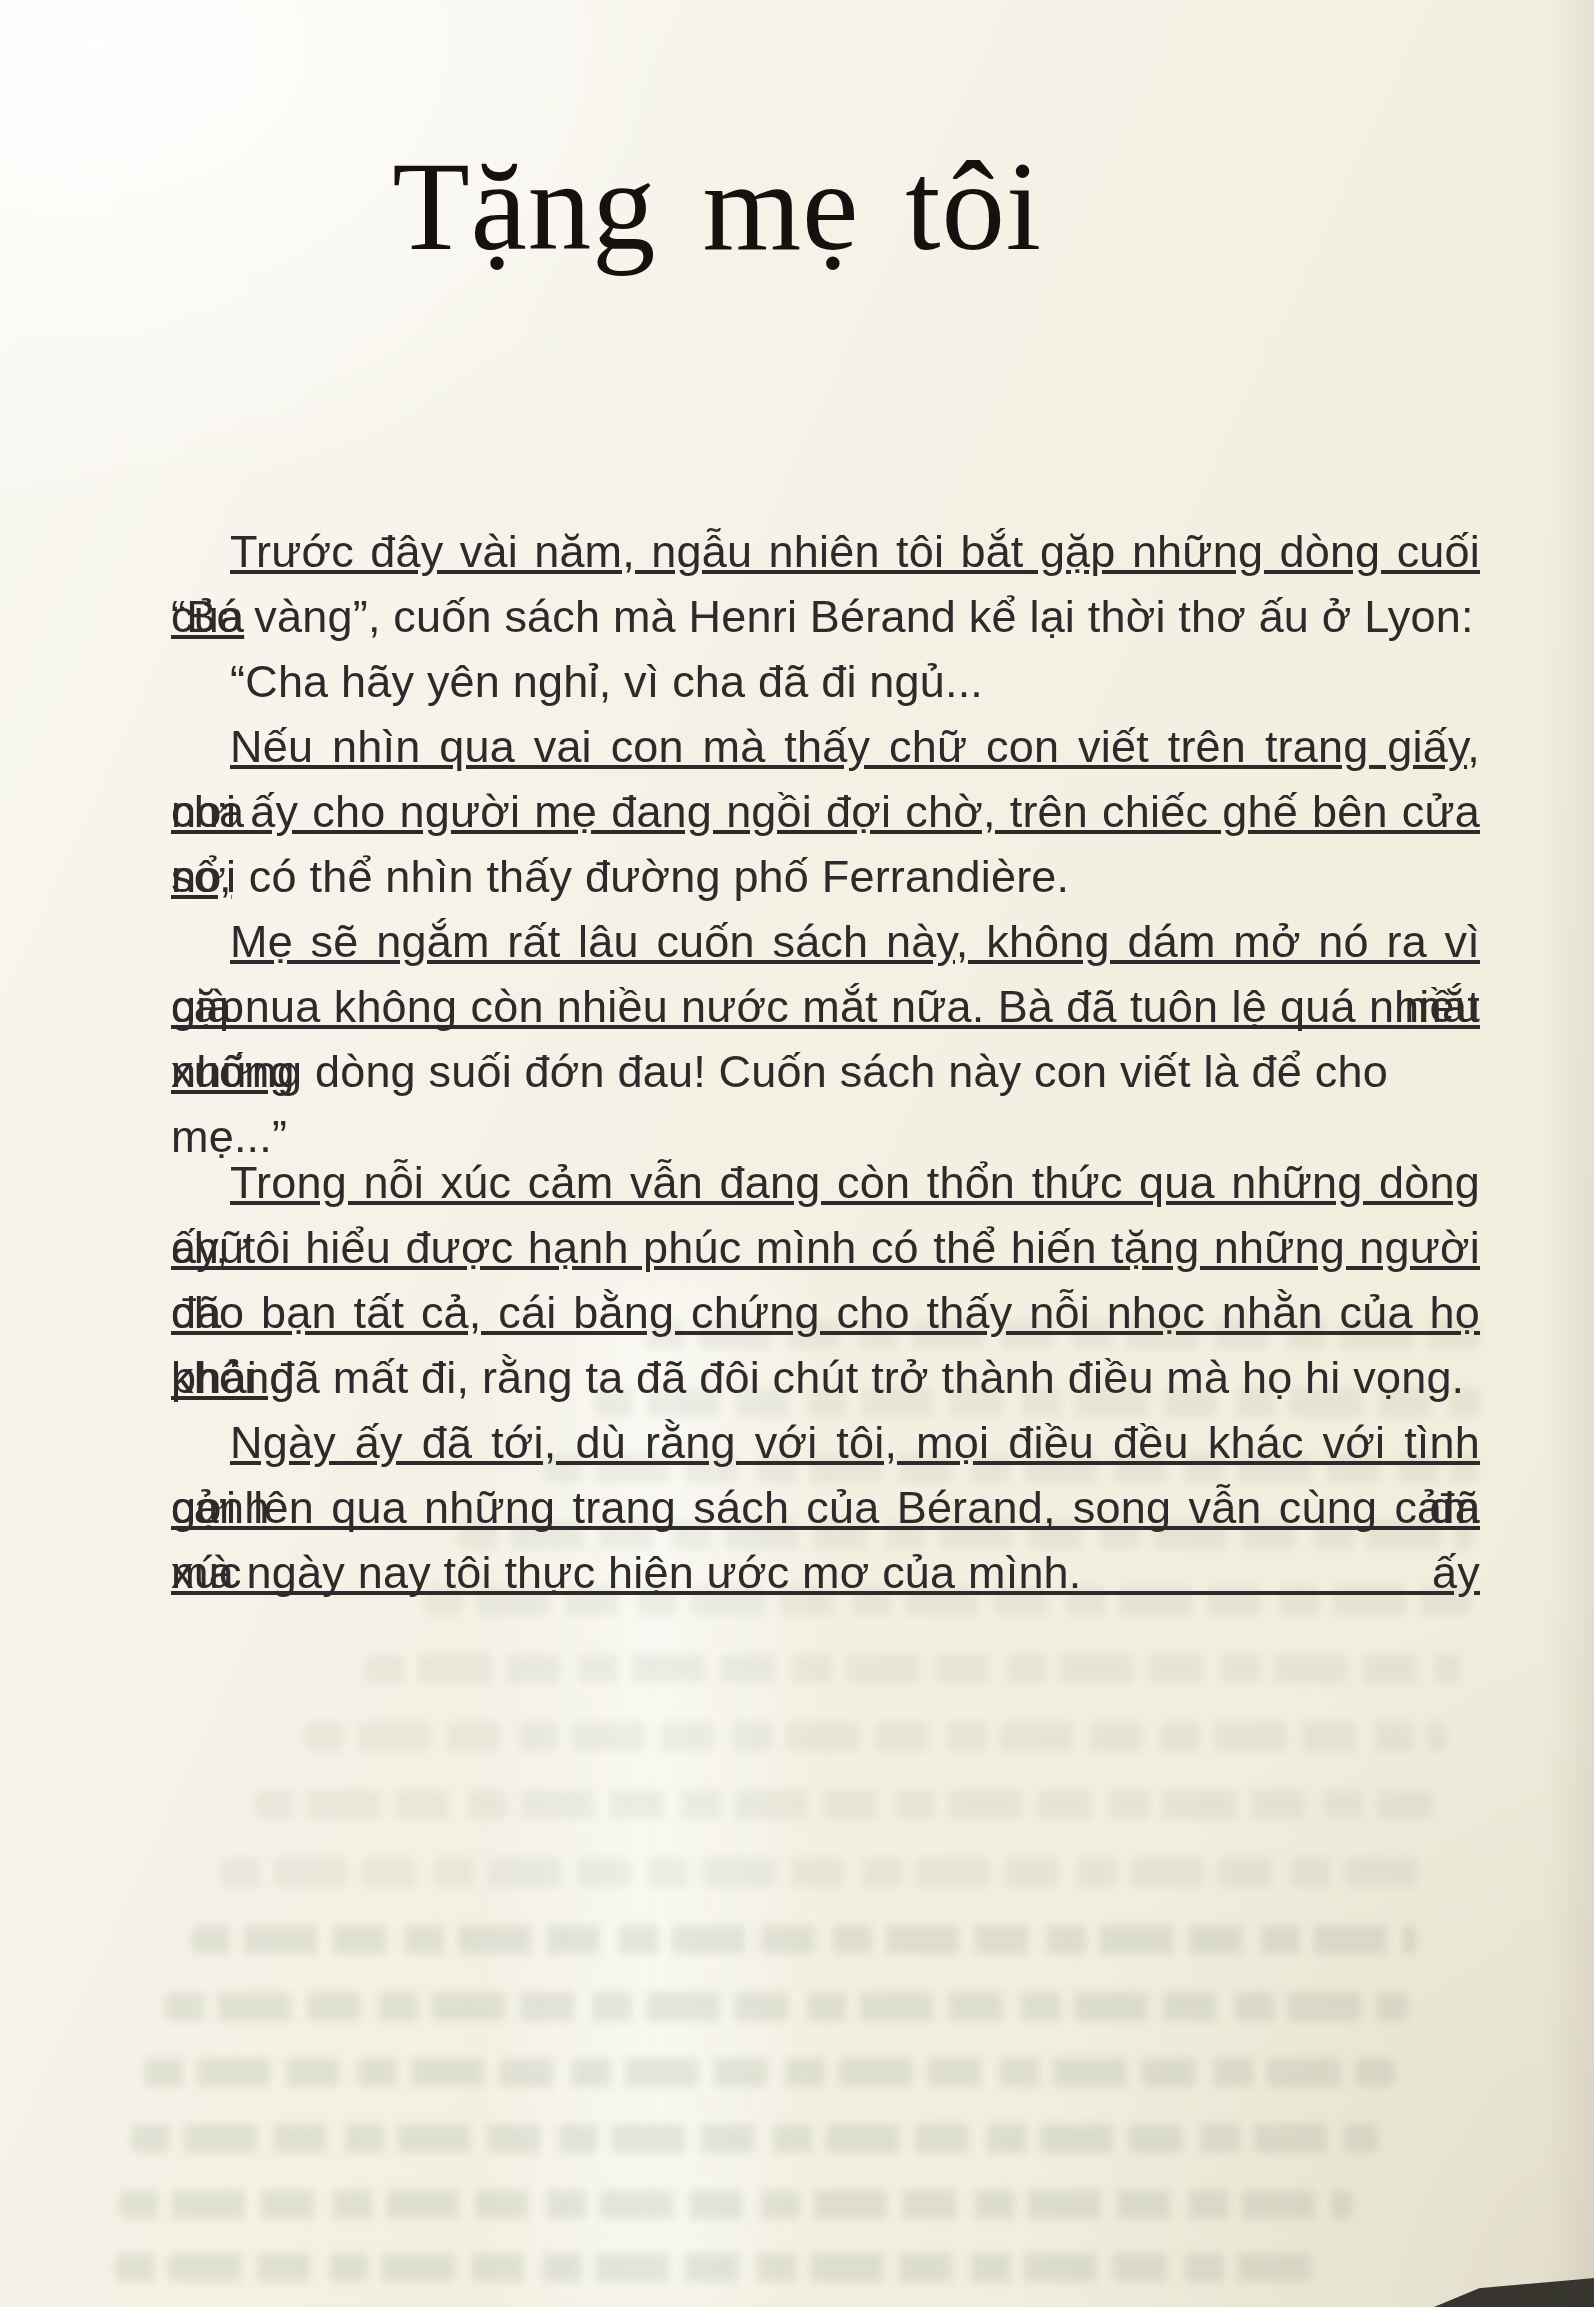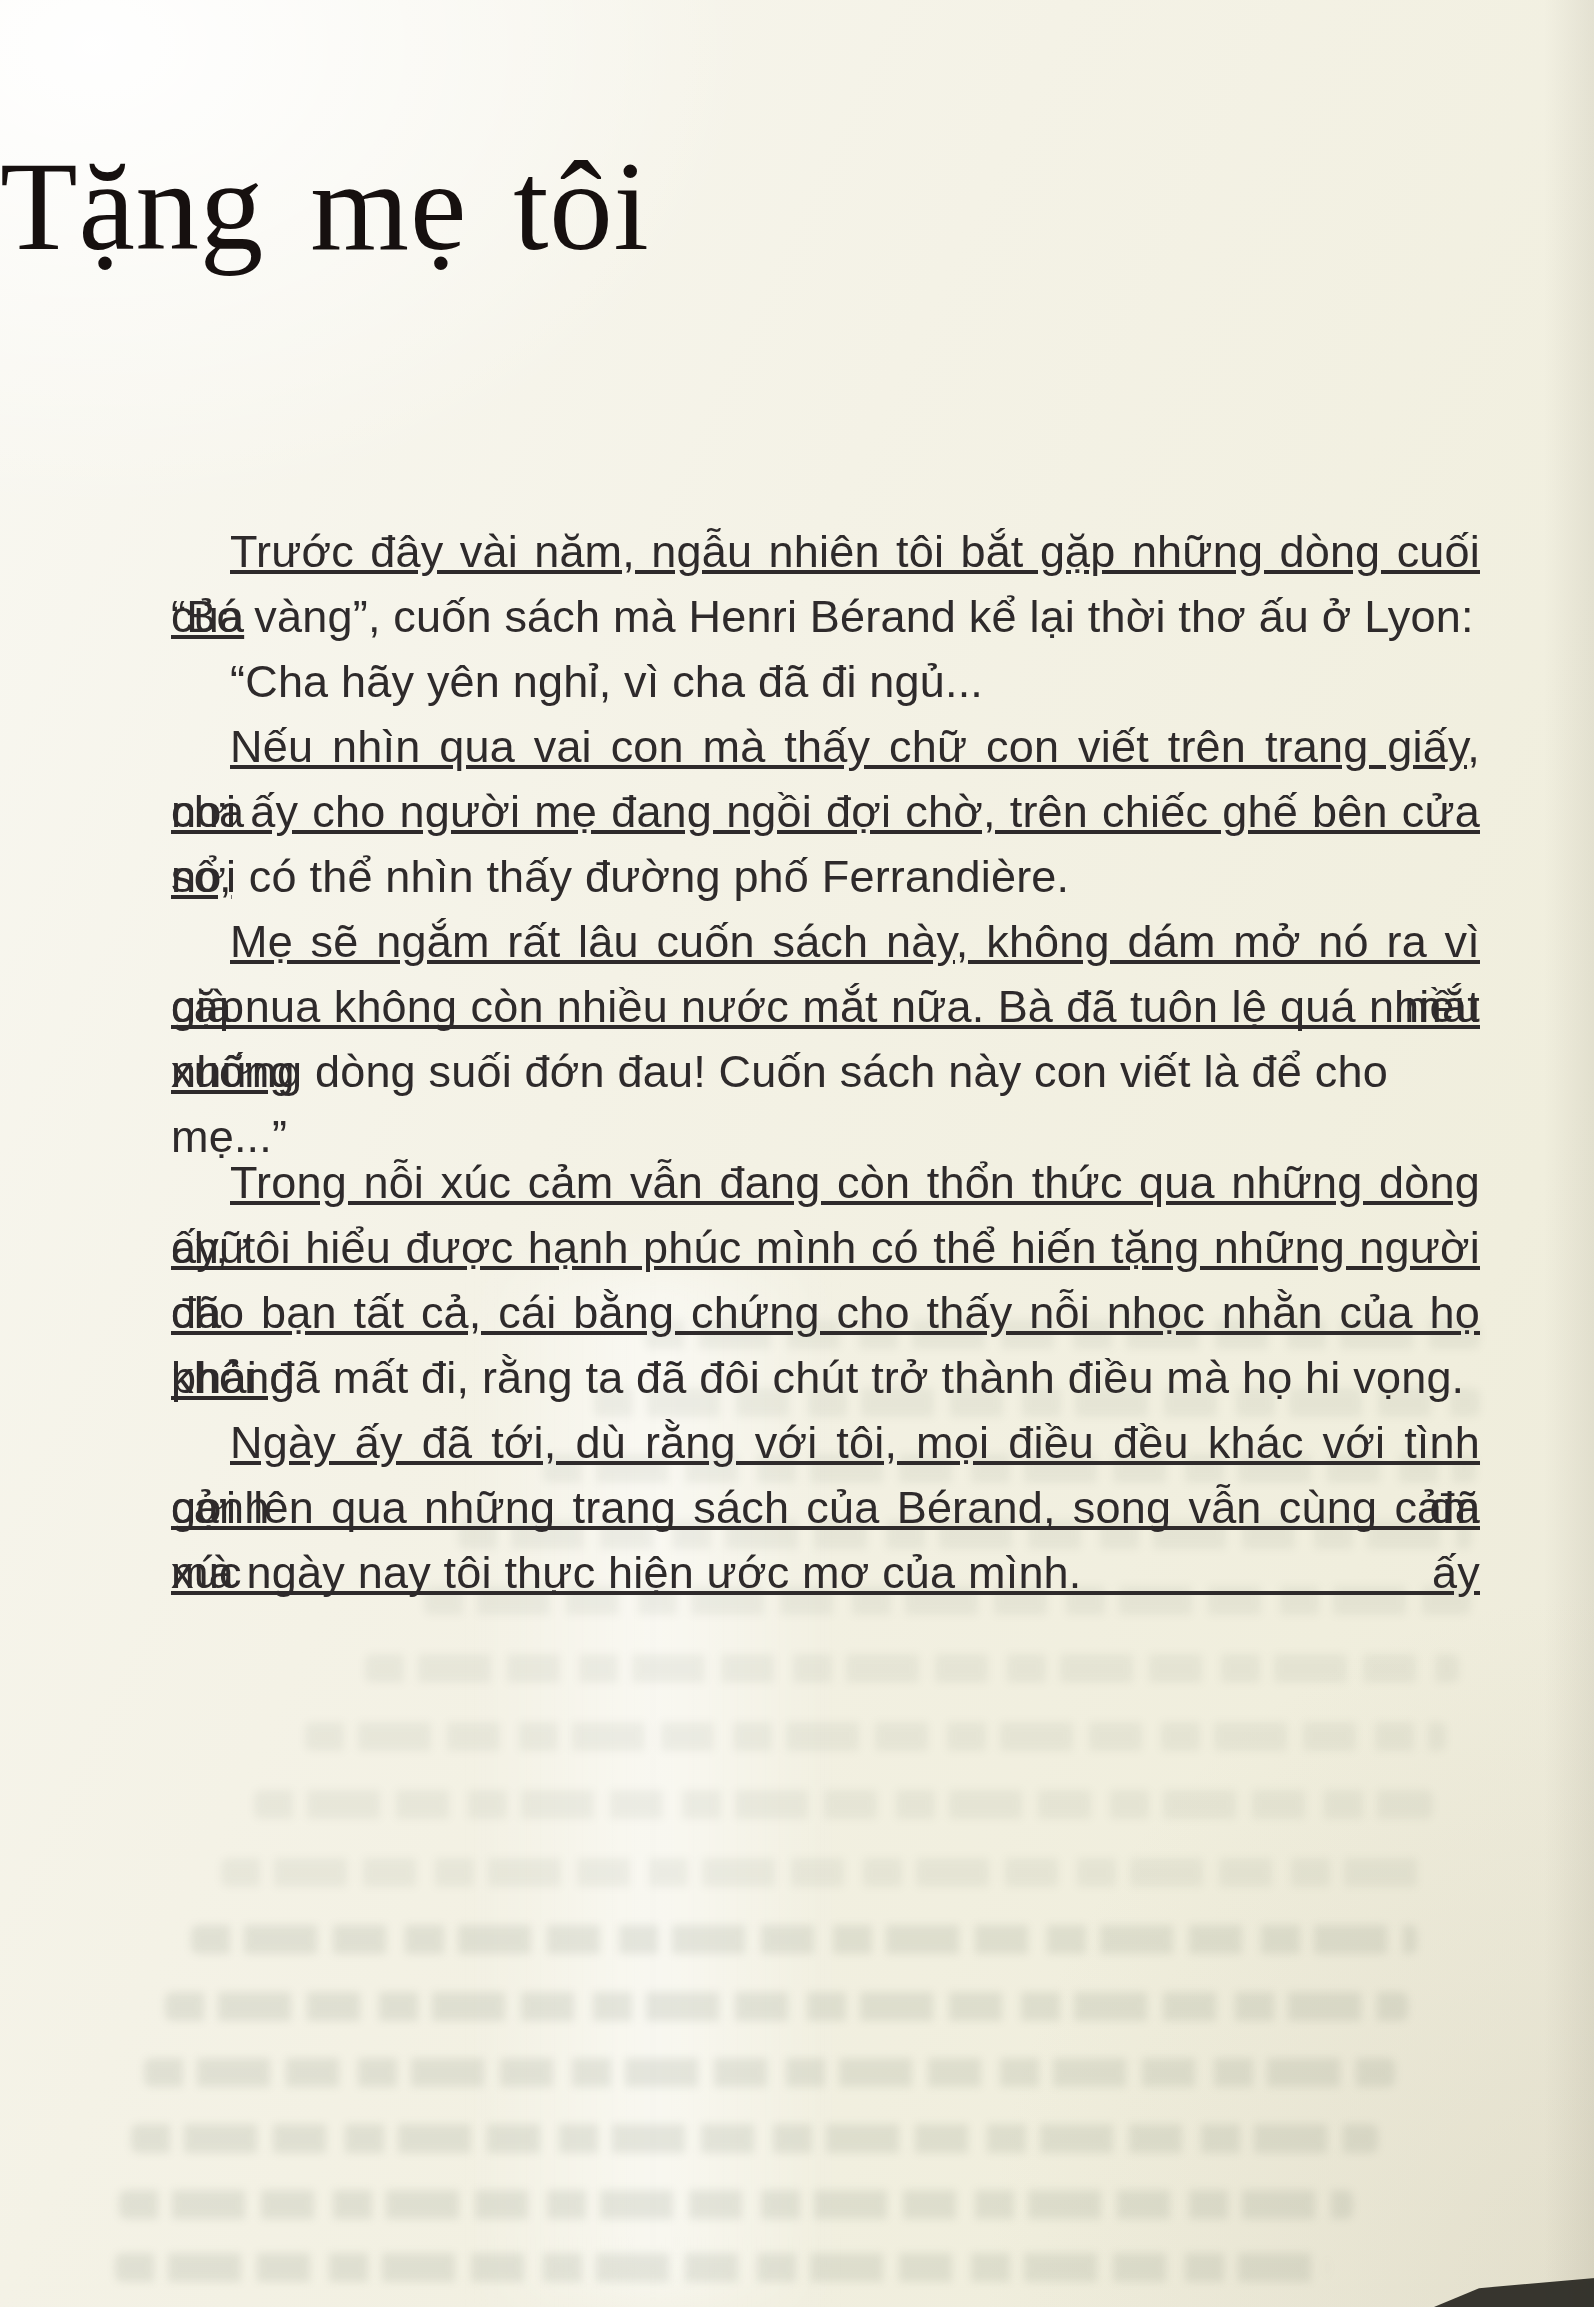--- a/index.html
+++ b/index.html
@@ -16,20 +16,21 @@
       linear-gradient(115deg,#f9f8f2 0%,#f4f2e6 40%,#f0eedd 78%,#edeada 100%);
   }
   
   .curve-light{
     position:absolute;top:55%;left:475px;width:356px;height:45%;
     background:linear-gradient(90deg,rgba(255,255,255,0) 0%,rgba(255,255,255,0.55) 50%,rgba(255,255,255,0) 100%);
     filter:blur(25.4px);pointer-events:none;
   }
   .title{
     position:absolute;top:127px;left:0;right:161px;margin:0;
+    text-align:center;
     font-family:"Liberation Serif","DejaVu Serif",serif;
     font-weight:500;
     font-size:127px;line-height:1.25;
     color:#16100f;
     word-spacing:13.6px;letter-spacing:0.8px;
   }
   .bodytext{
     position:absolute;top:519px;left:171px;width:1309px;
     color:#2e2a2b;
   }

